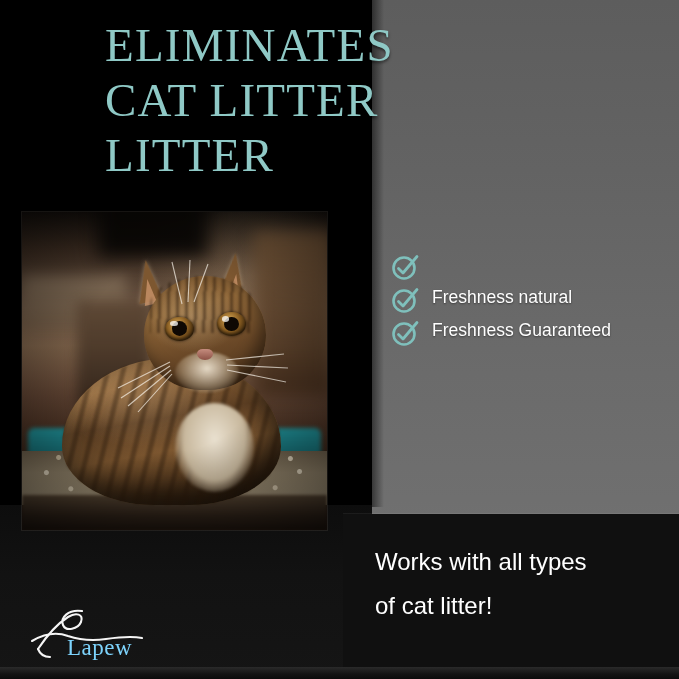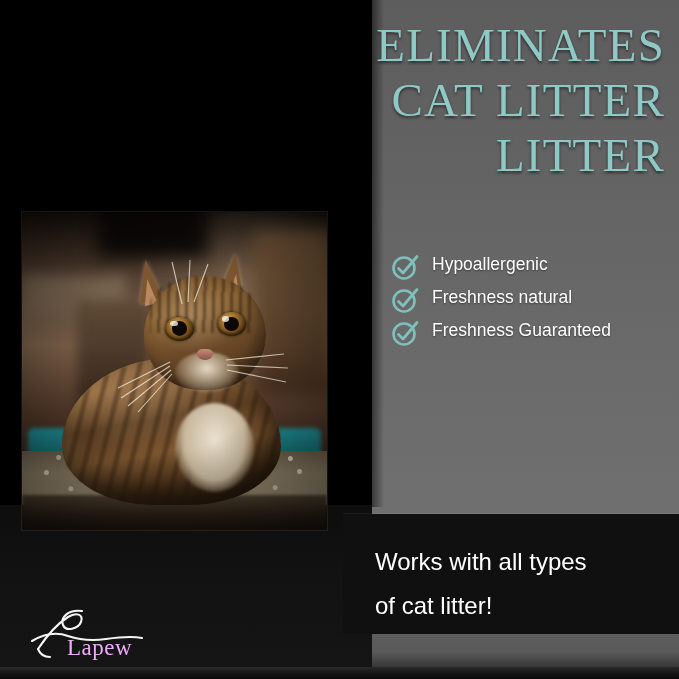--- a/index.html
+++ b/index.html
@@ -35,21 +35,20 @@
   .bg-left-edge-fade{
     position:absolute;left:360px;top:0;width:24px;height:507px;
     background:linear-gradient(90deg,rgba(0,0,0,1) 0%,rgba(0,0,0,0.0) 100%);
   }
 
   
   .headline{
     position:absolute;
     right:14px;top:18px;
     width:560px;
-    text-align:right;
     font-family:"Liberation Serif",serif;
     font-size:47px;
     line-height:55px;
     letter-spacing:1.2px;
     color:#8fc9c6;
     text-shadow:0 2px 3px rgba(0,0,0,0.55);
   }
   .headline .hl{display:block;white-space:nowrap;}
 
   
@@ -260,21 +259,21 @@
     font-family:"Liberation Sans",sans-serif;
     text-shadow:0 1px 2px rgba(0,0,0,0.45);
     padding-top:3px;
   }
   .feature-text .l2{display:block;}
 
   
   .callout{
     position:absolute;
     left:343px;top:514px;
-    width:336px;height:120px;
+    width:336px;height:153px;
     background:#101010;
     box-shadow:0 -1px 0 rgba(255,255,255,0.06);
   }
   .callout-text{
     position:absolute;
     left:32px;top:26px;
     width:290px;
     color:#fff;
     font-size:24px;
     line-height:44px;
@@ -285,21 +284,21 @@
   
   .logo{
     position:absolute;
     left:24px;top:605px;
     width:160px;height:60px;
   }
   .logo-mark{position:absolute;left:0;top:0;}
   .logo-word{
     position:absolute;
     left:43px;top:30px;
-    color:#f0abfc;
+    color:#7dd3fc;
     font-family:"Liberation Serif",serif;
     font-size:23px;
     letter-spacing:0.5px;
   }
 </style>
 </head>
 <body>
 
 <div id="ad">
 
@@ -372,23 +371,20 @@
     </div>
   </div>
 
   <div class="features">
 
     <div class="feature-row">
       <svg class="check-icon" viewBox="0 0 30 30">
         <circle cx="14" cy="17" r="10.5" fill="none" stroke="#7fc0bc" stroke-width="2.6"></circle>
         <path d="M8.5 17.5 L13 22 L27 5.5" fill="none" stroke="#7fc0bc" stroke-width="2.8" stroke-linecap="round" stroke-linejoin="round"></path>
       </svg>
-      <div class="feature-text">
-        <span>Hypoallergenic</span>
-      </div>
     </div>
 
 
     <div class="feature-row">
       <svg class="check-icon" viewBox="0 0 30 30">
         <circle cx="14" cy="17" r="10.5" fill="none" stroke="#7fc0bc" stroke-width="2.6"></circle>
         <path d="M8.5 17.5 L13 22 L27 5.5" fill="none" stroke="#7fc0bc" stroke-width="2.8" stroke-linecap="round" stroke-linejoin="round"></path>
       </svg>
       <div class="feature-text">
         <span>Freshness natural</span>

